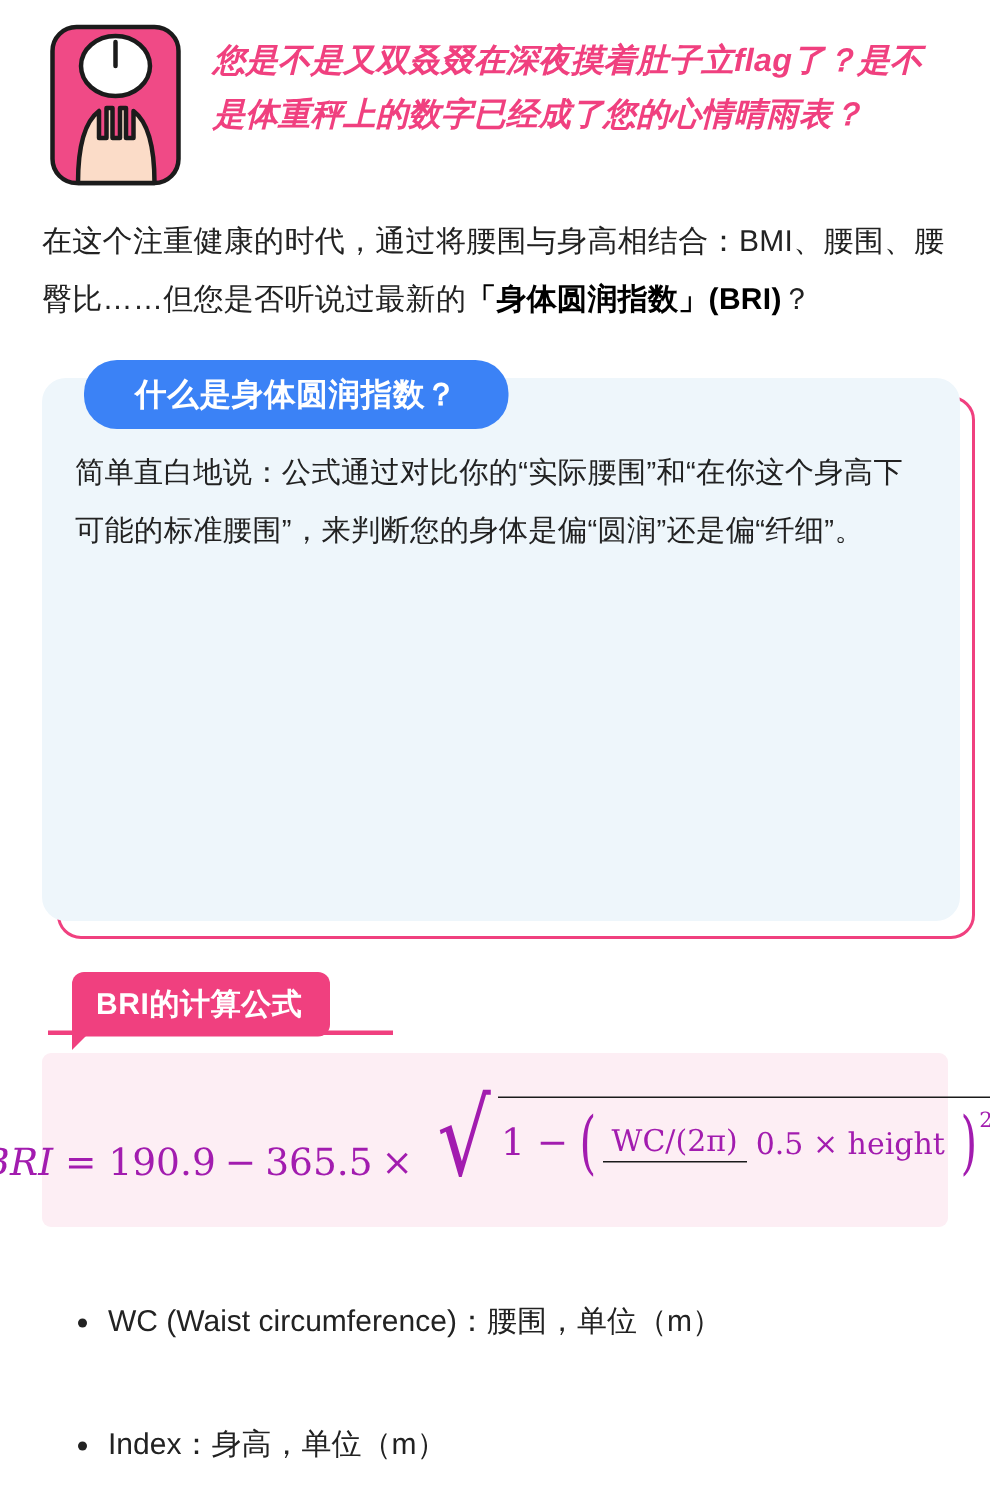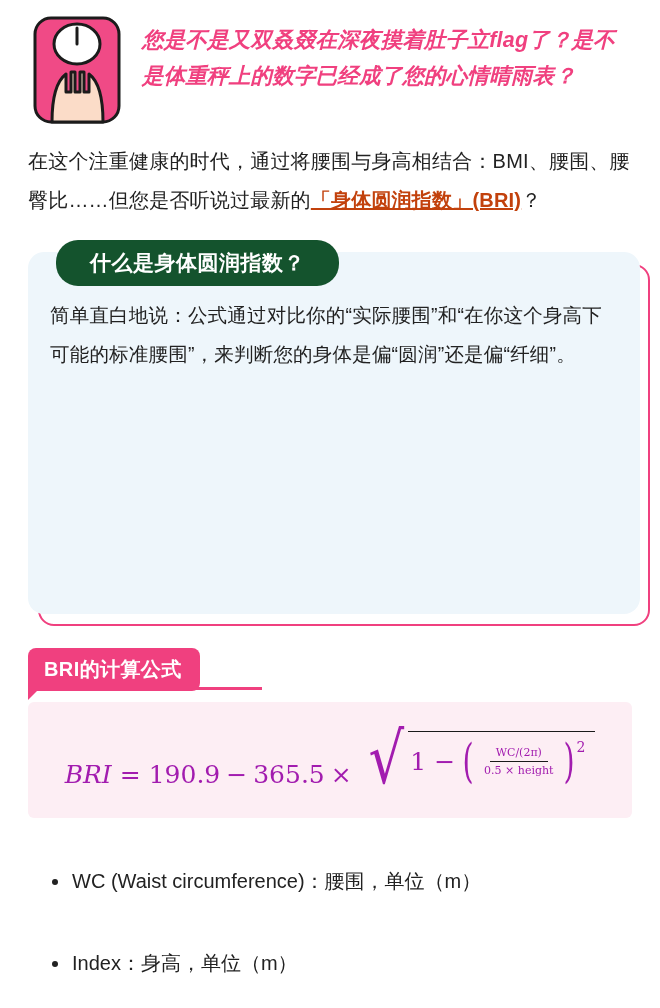--- a/index.html
+++ b/index.html
@@ -51,23 +51,22 @@
 
   
   .intro {
     margin-top: 16px;
     font-size: 20px;
     line-height: 39px;
     color: #222;
     letter-spacing: 0.2px;
   }
   .intro .bri-em {
-    color: #c2410c;
-    font-weight: bold;
-    text-decoration: underline;
+    color: #000000;
+    font-weight: bold;
   }
 
   
   .sec1-wrap {
     position: relative;
     margin-top: 22px;
     height: 390px;
   }
   
   .sec1-frame {
@@ -88,21 +87,21 @@
     height: 362px;
     background: #eef6fb;
     border-radius: 16px;
     box-sizing: border-box;
     padding: 44px 22px 14px 22px;
   }
   .sec1-title {
     position: absolute;
     left: 28px;
     top: -12px;
-    background: #14532d;
+    background: #3b82f6;
     color: #ffffff;
     font-size: 21px;
     font-weight: bold;
     border-radius: 22px;
     padding: 9px 34px;
     white-space: nowrap;
     letter-spacing: 0.5px;
   }
   .sec1-body {
     font-size: 19.5px;
@@ -125,20 +124,21 @@
   .sec2-title {
     display: inline-block;
     background: #f0407f;
     color: #fff;
     font-size: 20px;
     font-weight: bold;
     padding: 8px 18px 8px 16px;
     border-radius: 8px 8px 8px 0;
     letter-spacing: 0.4px;
     position: relative;
+    margin-left: 20px;
   }
   .sec2-title::after {
     content: "";
     position: absolute;
     left: 0;
     bottom: -9px;
     width: 0; height: 0;
     border-left: 10px solid #f0407f;
     border-bottom: 10px solid transparent;
   }
@@ -188,23 +188,22 @@
   }
   .paren {
     font-size: 46px;
     line-height: 1;
     font-family: "DejaVu Serif", serif;
     transform: scaleX(0.62);
     display: inline-block;
   }
   .frac {
     display: inline-flex;
-    flex-direction: column;
     align-items: center;
-    font-size: 11px;
+    font-size: 20px;
     margin: 0 1px;
     vertical-align: middle;
   }
   .frac .num {
     padding: 0 6px 2px 6px;
     border-bottom: 1.4px solid #1a1a1a;
     font-family: "DejaVu Serif", serif;
   }
   .frac .den {
     padding: 2px 6px 0 6px;

